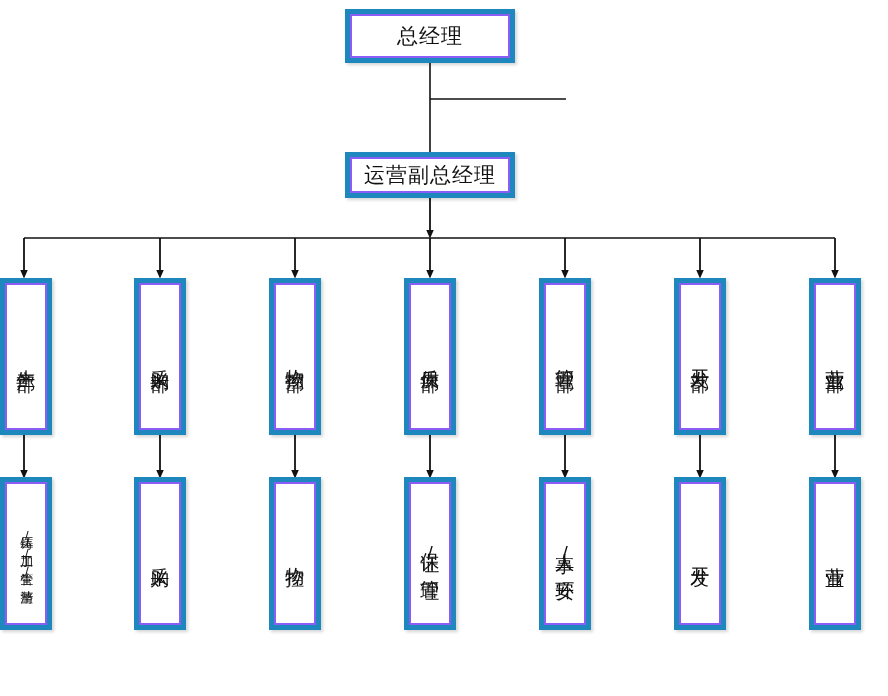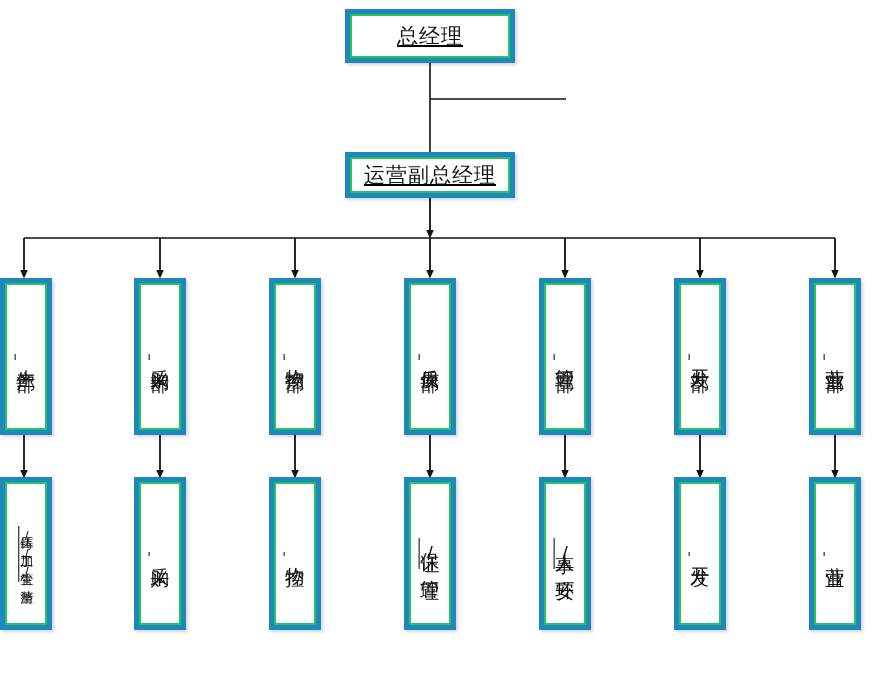--- a/index.html
+++ b/index.html
@@ -45,22 +45,21 @@
     border: 2px solid #1e87bd;
     background: #ffffff;
     display: flex;
     align-items: center;
     justify-content: center;
     overflow: hidden;
   }
   .node.gap .inner {
     
     box-shadow: inset 0 0 0 3px #ffffff;
-    border: 2px solid #22c55e;
-    text-decoration: underline;
+    border: 2px solid #8b5cf6;
   }
   .node .label {
     color: #111111;
     line-height: 1.12;
     text-align: center;
     white-space: pre-line;
   }
 
   
   .node.horiz .label {

